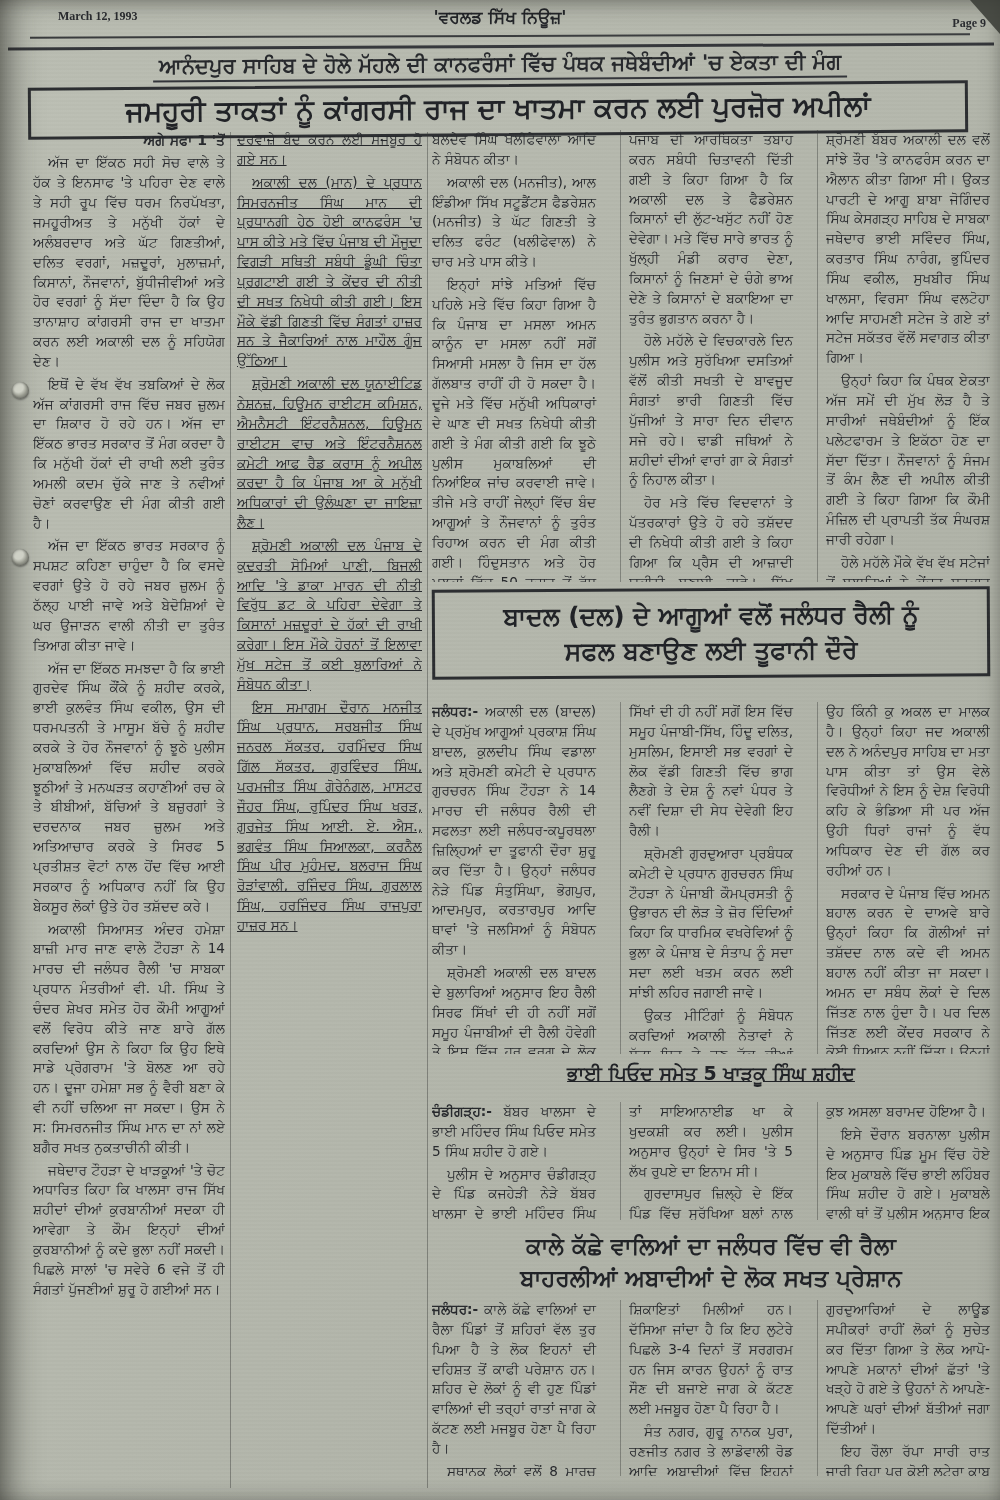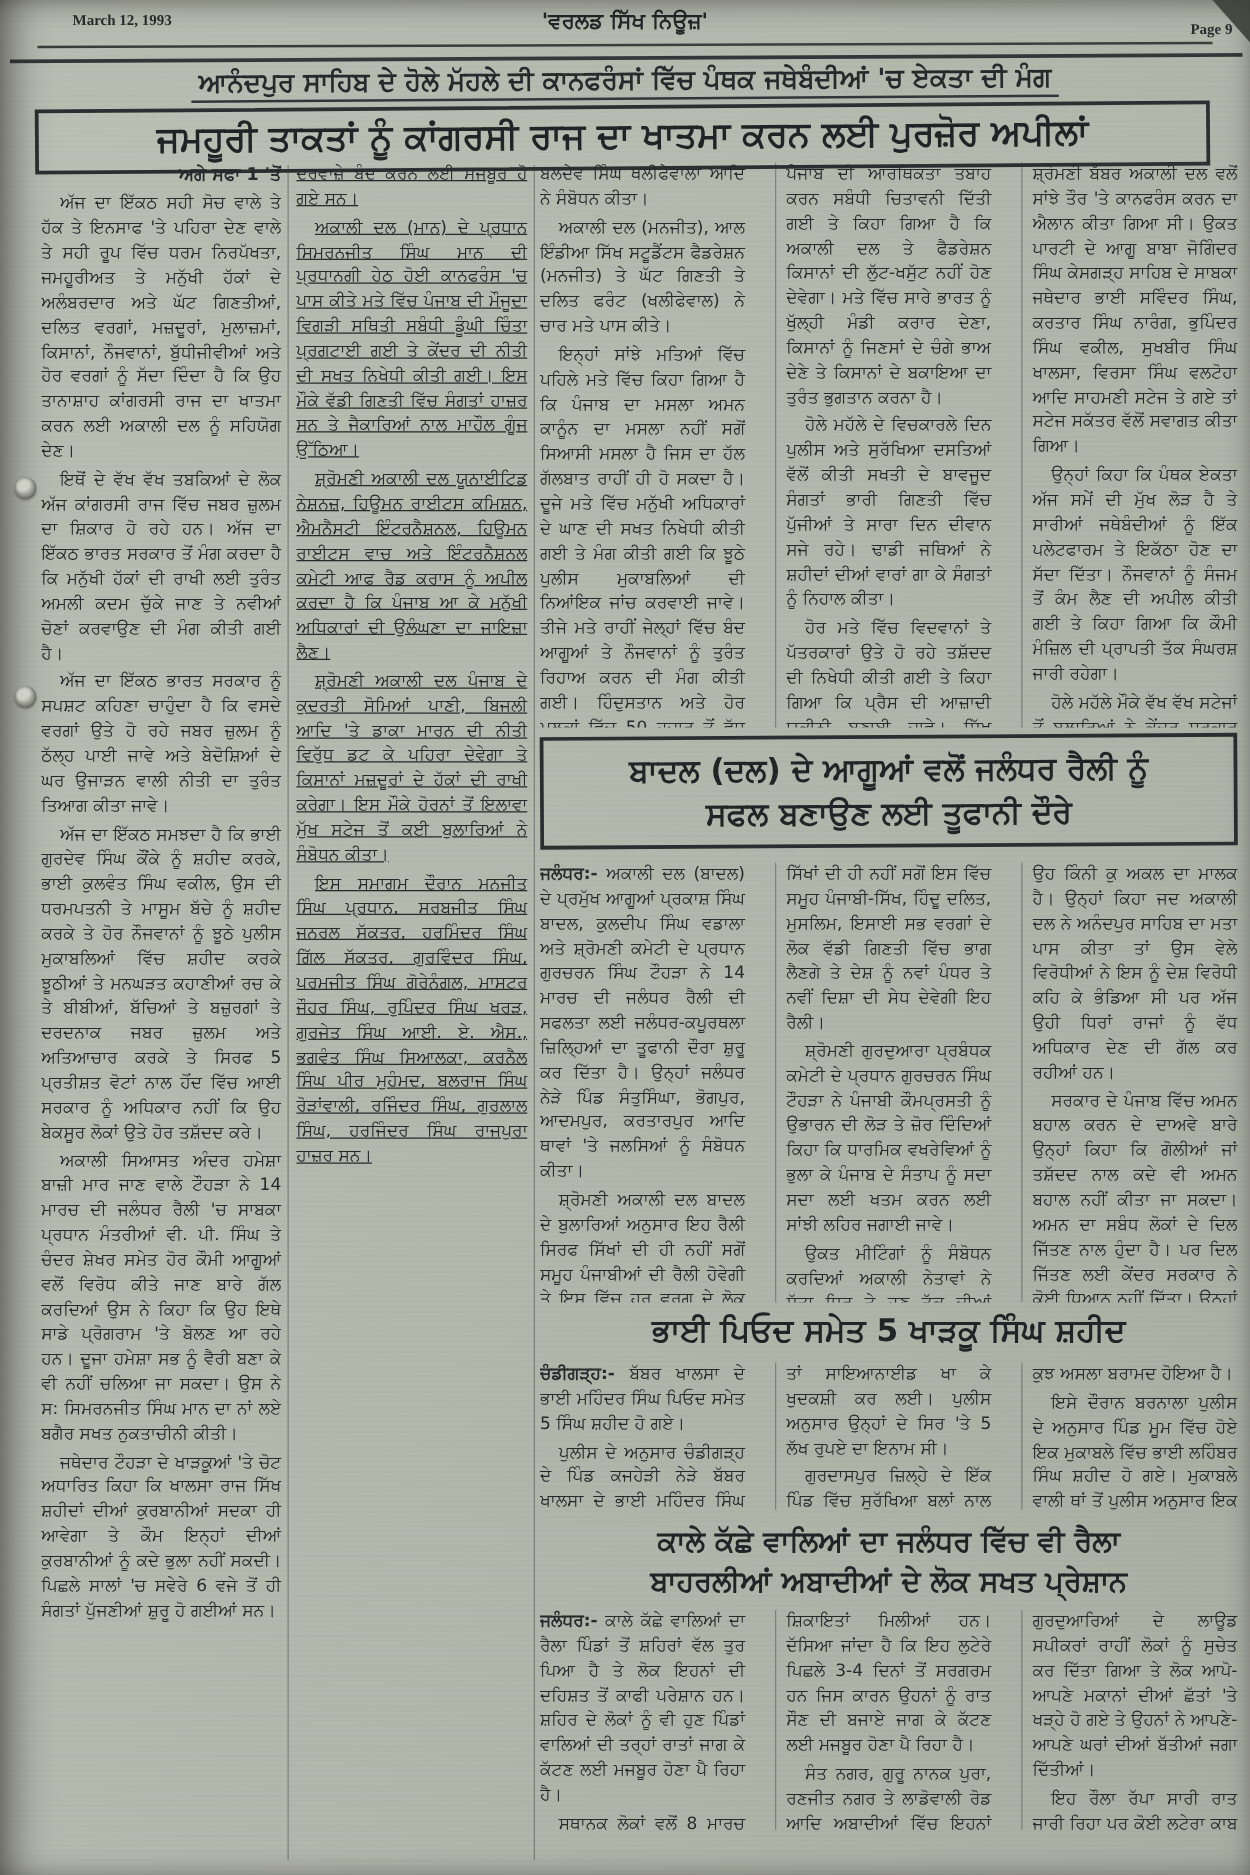--- a/index.html
+++ b/index.html
@@ -47,23 +47,23 @@
   #right{left:432px;width:558px;height:1362px;position:absolute;top:130px;}
   .vrule{position:absolute;width:1px;background:rgba(52,54,52,.42);z-index:5;}
   .cols{display:flex;}
   .cols .c{flex:1;overflow:hidden;text-align:justify;font-size:13.6px;line-height:1.46;
     border-right:1px solid rgba(52,54,52,.4);padding-right:24px;margin-right:8px;}
   .cols .c:last-child{border-right:none;padding-right:0;margin-right:0;}
   .top3{height:452px;}
   .badalbox{margin-top:6px;height:84px;border:3px solid #2b2d30;display:flex;flex-direction:column;
     justify-content:center;text-align:center;font-size:25px;font-weight:bold;line-height:1.4;
     color:#202226;transform:rotate(-.35deg);}
-  .badal3{height:352px;margin-top:12px;}
+  .badal3{height:352px;margin-top:24px;}
   .sec-head{margin-top:8px;text-align:center;font-weight:bold;color:#202226;}
-  .shahid-head{font-size:25px;height:38px;}
+  .shahid-head{font-size:19px;height:38px;text-decoration:underline;}
   .shahid3{height:118px;margin-top:2px;}
   .kale-head{font-size:23px;line-height:1.4;height:66px;margin-top:10px;}
   .kale3{height:176px;margin-top:4px;}
   p.para{margin:0 0 3px;text-indent:15px;}
   p.nofirst{text-indent:0;}
   .cont{font-weight:bold;text-align:right;text-indent:0;margin:0 0 3px;font-size:14px;}
   .dl{font-weight:bold;}
 </style>
 </head>
 <body>

